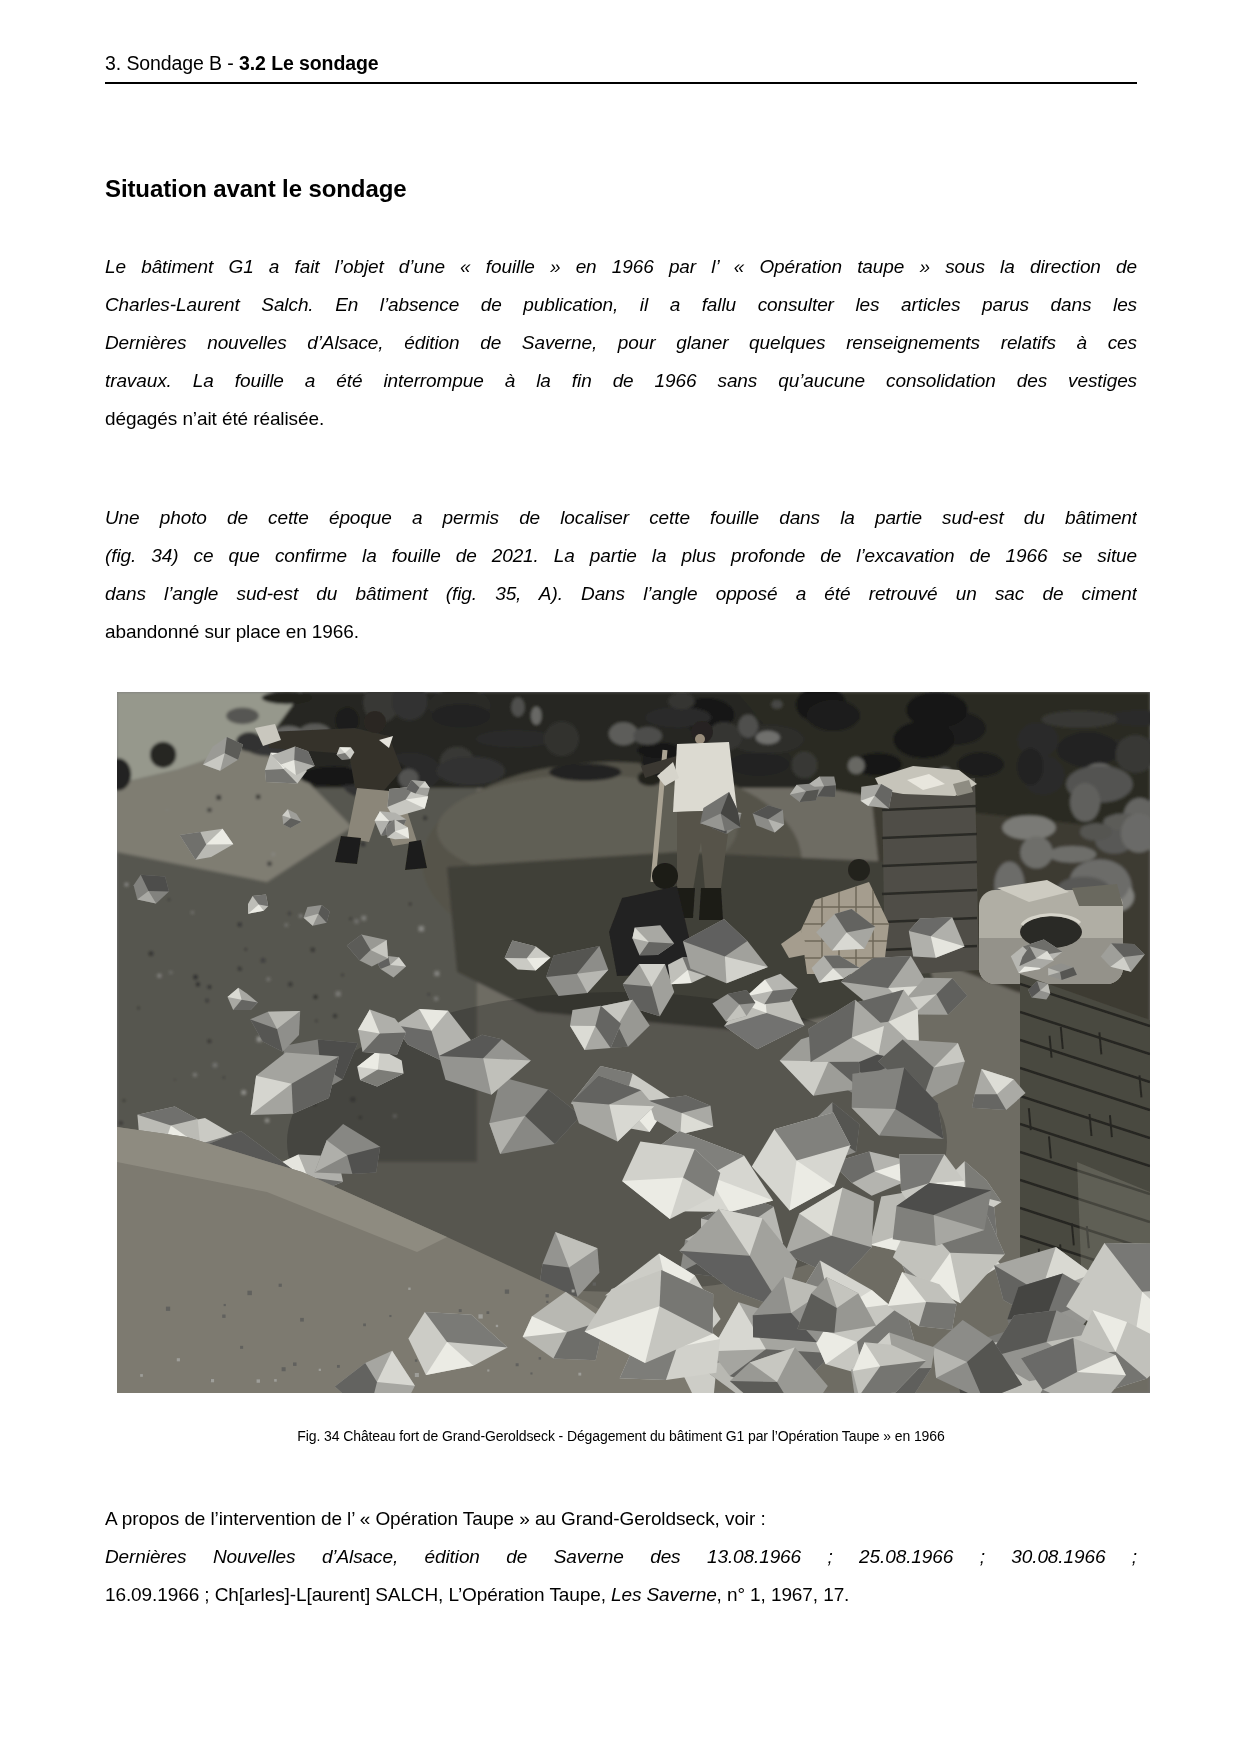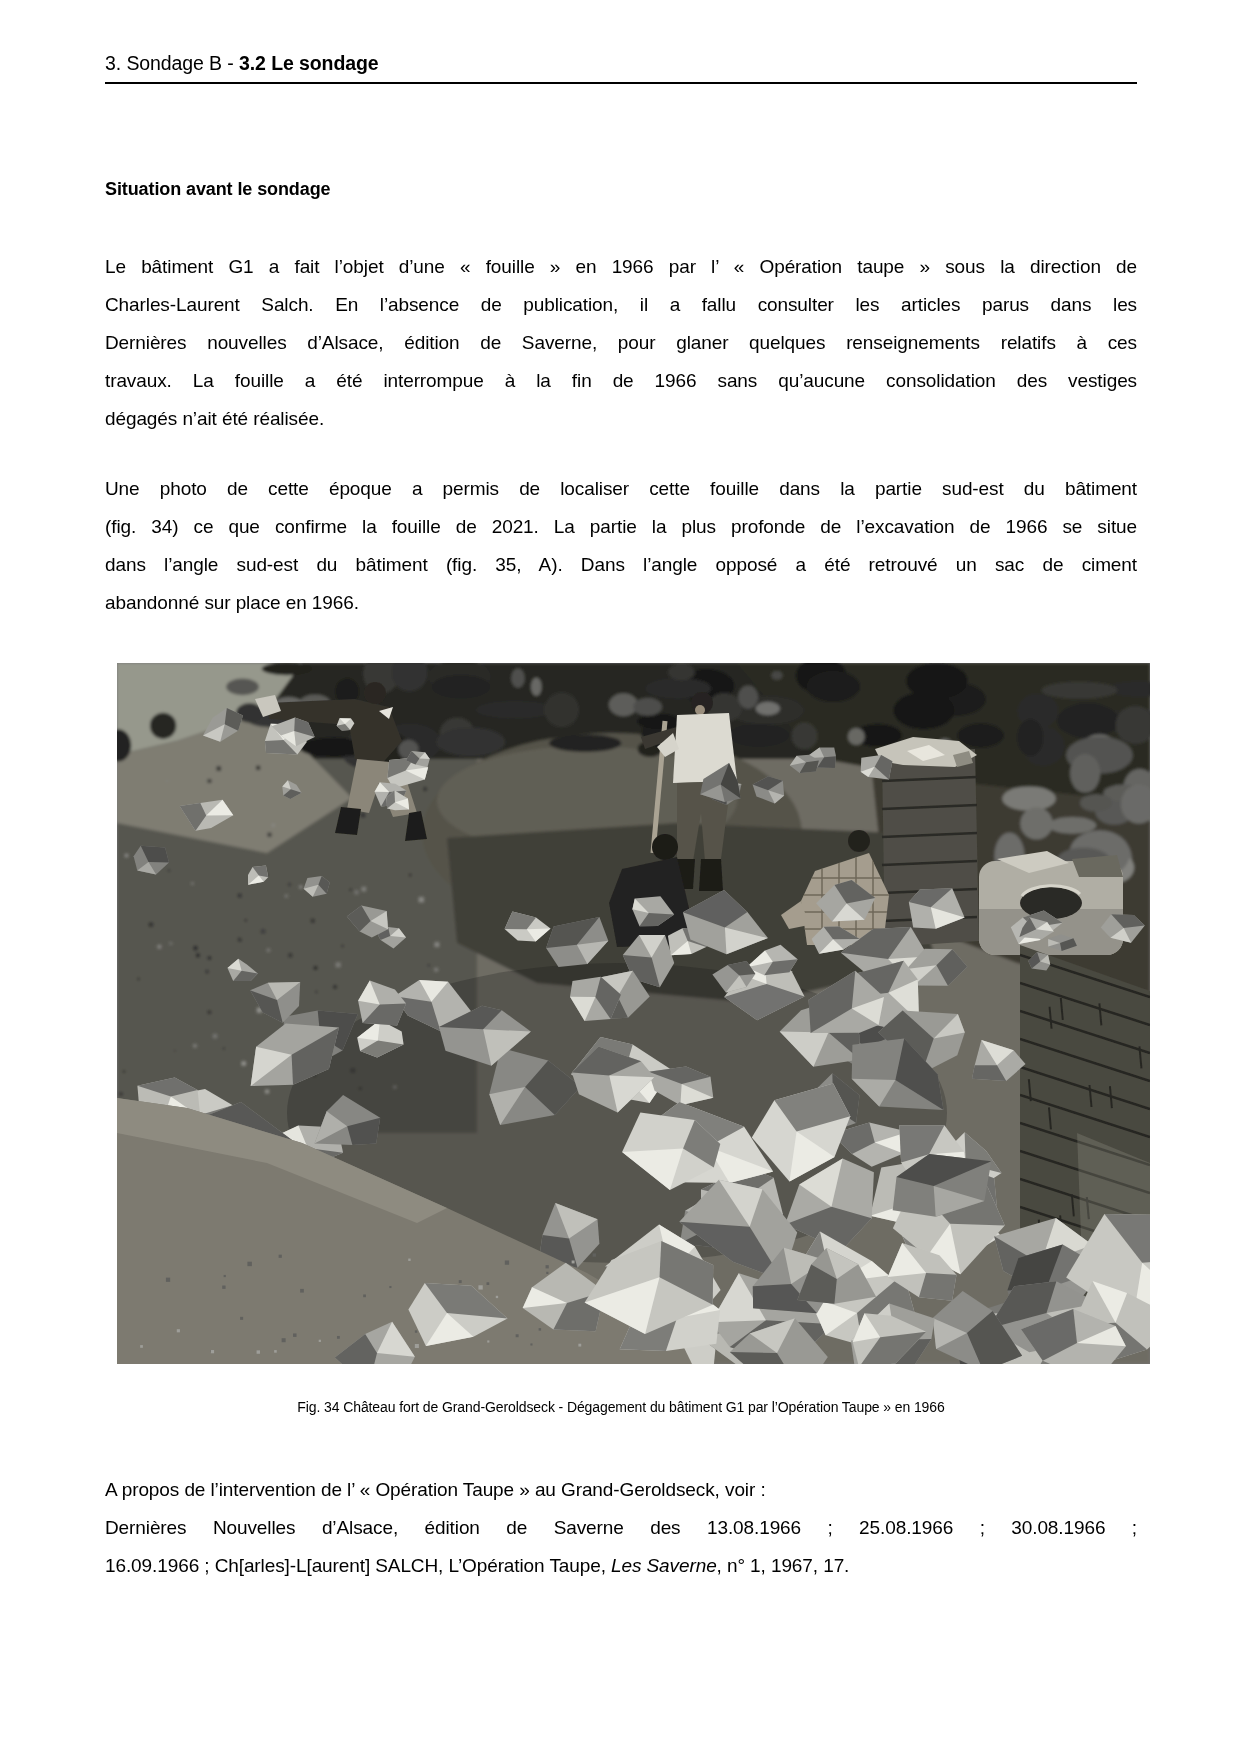--- a/index.html
+++ b/index.html
@@ -3,27 +3,27 @@
 <meta charset="utf-8">
 <style>
   html,body{margin:0;padding:0;background:#ffffff;}
   .page{width:1241px;height:1755px;background:#fff;color:#000;position:relative;overflow:hidden;
         font-family:"Liberation Sans","DejaVu Sans",sans-serif;letter-spacing:-0.1px;}
   .content{padding:47px 104px 0 105px;}
   .hdr{font-size:19.5px;line-height:32px;border-bottom:2px solid #000;padding-bottom:3px;}
   .hdr-line{height:32px;overflow:hidden;}
   .bi{font-weight:bold;}
   .it{font-style:italic;}
-  .headline{margin-top:92px;font-size:18px;font-weight:bold;line-height:26px;height:26px;}
+  .headline{margin-top:92px;font-size:24px;font-weight:bold;line-height:26px;height:26px;}
   .para{font-size:19px;}
   .p1{margin-top:46px;}
-  .p2{margin-top:32px;}
+  .p2{margin-top:61px;}
   .p3{margin-top:52px;}
   .line{line-height:38px;height:38px;overflow:hidden;}
-  .j{text-align:justify;text-align-last:justify;}
+  .j{text-align:justify;text-align-last:justify;font-style:italic;}
   .figwrap{margin-top:41px;margin-left:12px;width:1033px;height:701px;background:#777;}
   .figwrap svg{display:block;width:1033px;height:701px;}
   .caption{margin-top:31px;font-size:14px;line-height:24px;height:24px;text-align:center;}
 </style>
 </head>
 <body>
 
 <div class="page">
   <div class="content">
 

